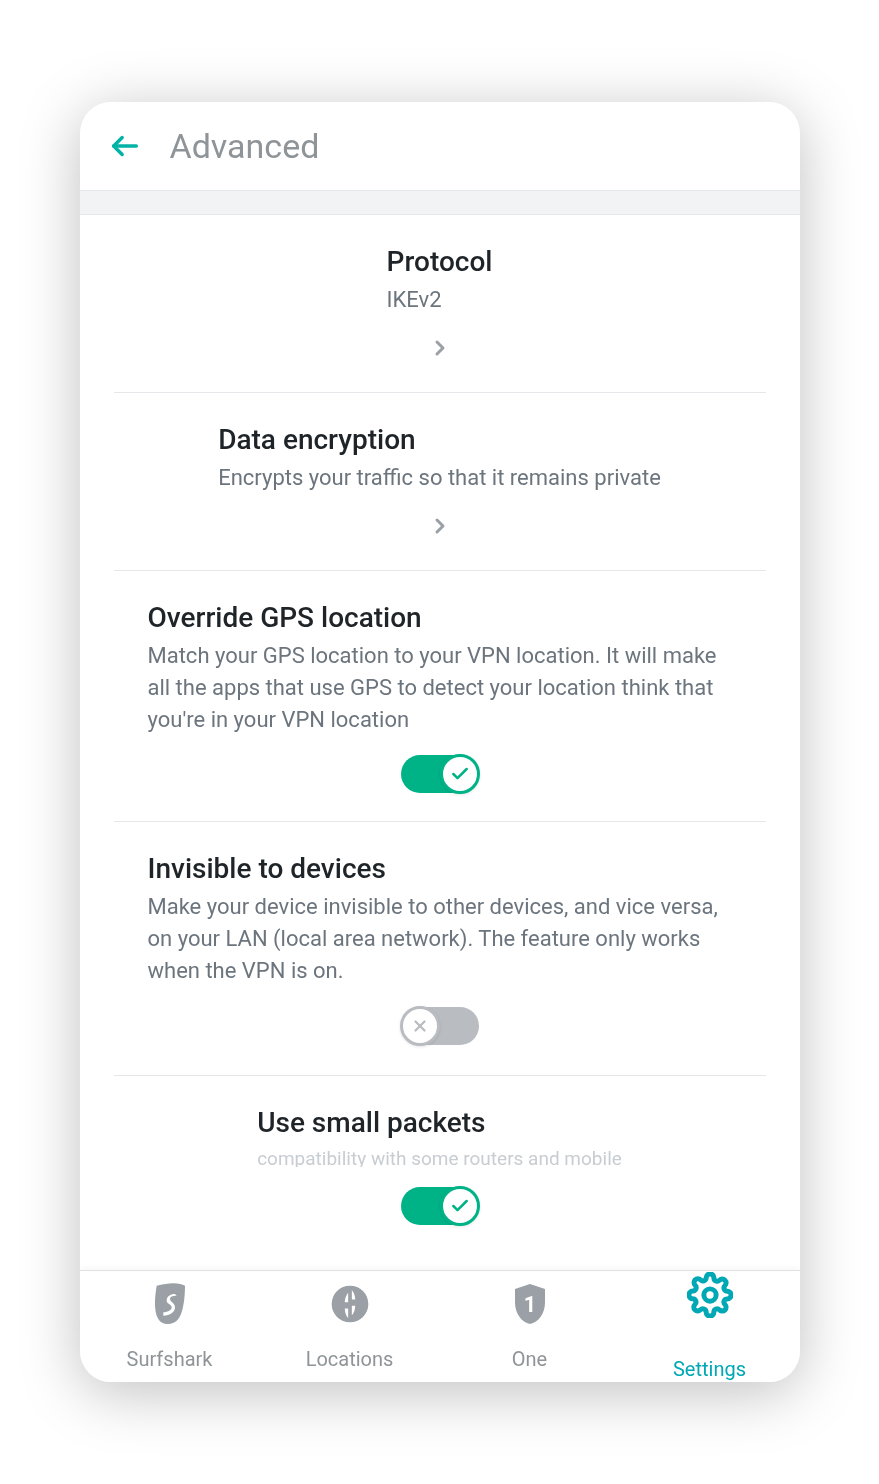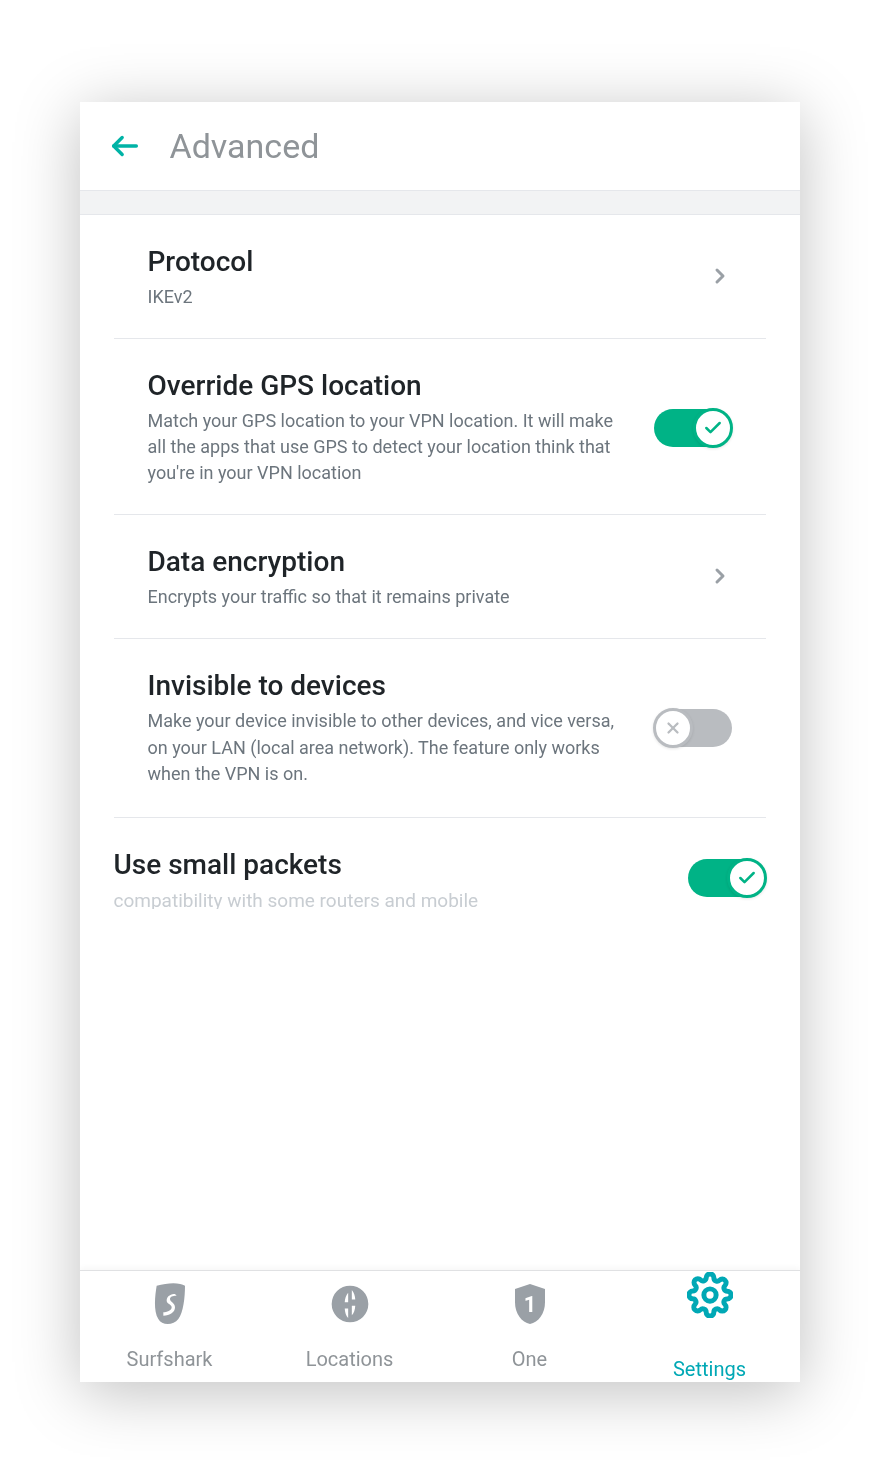--- a/index.html
+++ b/index.html
@@ -14,20 +14,21 @@
   }
   .phone {
     width: 720px;
     height: 1280px;
     background: #ffffff;
     box-shadow: 0 10px 60px rgba(0,0,0,0.25);
     display: flex;
     flex-direction: column;
     position: relative;
     overflow: hidden;
+    border-radius: 31px;
   }
   .header {
     display: flex;
     align-items: center;
     padding: 24px 28px;
     border-bottom: 1px solid #e5e7eb;
   }
   .back-btn {
     color: #00b3a6;
     margin-right: 28px;
@@ -53,30 +54,31 @@
   .row {
     padding: 30px 34px 28px 34px;
     border-bottom: 1px solid #e5e7eb;
     margin: 0 34px;
   }
   .row-inner {
     display: flex;
     align-items: center;
     justify-content: space-between;
     gap: 20px;
+    flex-direction: column;
   }
   .row-text { flex: 1; }
   .row-title {
     font-size: 28px;
     font-weight: 500;
     color: #1f2428;
     margin-bottom: 6px;
   }
   .row-sub {
-    font-size: 18px;
+    font-size: 22px;
     font-weight: 400;
     color: #6c757d;
     line-height: 1.45;
   }
   .chev {
     color: #9aa0a6;
     flex-shrink: 0;
   }
   
   .toggle {
@@ -183,43 +185,43 @@
           <svg width="24" height="24" viewBox="0 0 24 24" fill="none" stroke="currentColor" stroke-width="3" stroke-linecap="round" stroke-linejoin="round">
               <polyline points="9 18 15 12 9 6"></polyline>
             </svg>
         </div>
       </div>
     </div>
 
     <div class="row">
       <div class="row-inner">
         <div class="row-text">
+          <div class="row-title">Data encryption</div>
+          <div class="row-sub">Encrypts your traffic so that it remains private</div>
+        </div>
+        <div class="chev">
+          <svg width="24" height="24" viewBox="0 0 24 24" fill="none" stroke="currentColor" stroke-width="3" stroke-linecap="round" stroke-linejoin="round">
+              <polyline points="9 18 15 12 9 6"></polyline>
+            </svg>
+        </div>
+      </div>
+    </div>
+
+    <div class="row">
+      <div class="row-inner">
+        <div class="row-text">
           <div class="row-title">Override GPS location</div>
           <div class="row-sub">Match your GPS location to your VPN location. It will make all the apps that use GPS to detect your location think that you're in your VPN location</div>
         </div>
         <div class="toggle toggle-track-on">
           <div class="toggle-knob toggle-knob-on">
             <svg width="20" height="20" viewBox="0 0 24 24" fill="none" stroke="#00b386" stroke-width="3" stroke-linecap="round" stroke-linejoin="round">
                 <polyline points="20 6 9 17 4 12"></polyline>
               </svg>
           </div>
-        </div>
-      </div>
-    </div>
-
-    <div class="row">
-      <div class="row-inner">
-        <div class="row-text">
-          <div class="row-title">Data encryption</div>
-          <div class="row-sub">Encrypts your traffic so that it remains private</div>
-        </div>
-        <div class="chev">
-          <svg width="24" height="24" viewBox="0 0 24 24" fill="none" stroke="currentColor" stroke-width="3" stroke-linecap="round" stroke-linejoin="round">
-              <polyline points="9 18 15 12 9 6"></polyline>
-            </svg>
         </div>
       </div>
     </div>
 
     <div class="row" style="border-bottom:none;padding-bottom:0">
       <div class="row-inner">
         <div class="row-text">
           <div class="row-title">Invisible to devices</div>
           <div class="row-sub">Make your device invisible to other devices, and vice versa, on your LAN (local area network). The feature only works when the VPN is on.</div>
         </div>

